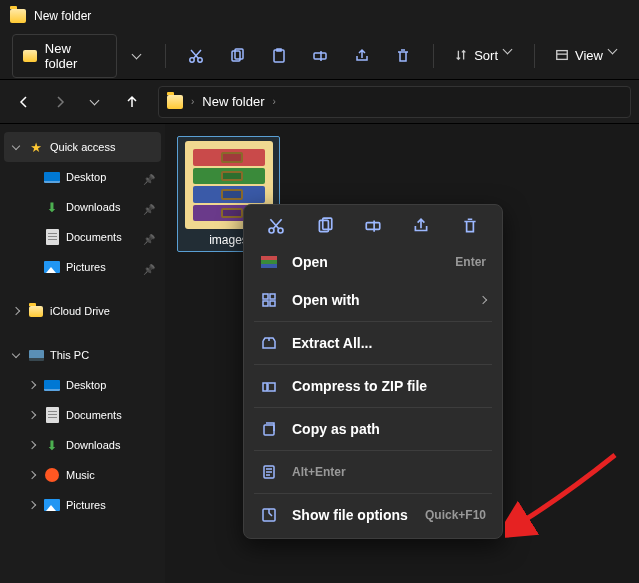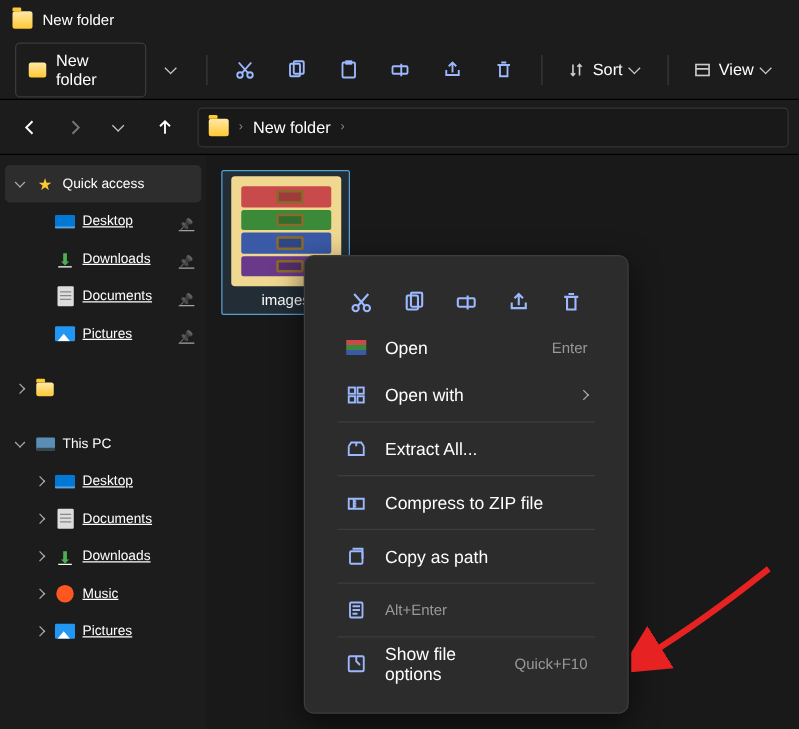--- a/index.html
+++ b/index.html
@@ -14,21 +14,21 @@
 
 .toolbar { display: flex; align-items: center; height: 48px; padding: 0 12px; gap: 6px; border-bottom: 1px solid #000; }
 .tb-btn { display: flex; align-items: center; gap: 8px; padding: 6px 10px; border-radius: 4px; color: #fff; }
 .new-btn { border: 1px solid #3a3a3a; }
 .new-icon { width: 14px; height: 12px; background: linear-gradient(#ffe9a6, #ffc933); border-radius: 2px; position: relative; }
 .chev-d { width: 10px; height: 6px; }
 .chev-d::after { content: ""; display: block; width: 6px; height: 6px; border-right: 1.5px solid #ccc; border-bottom: 1.5px solid #ccc; transform: rotate(45deg); margin-top: -2px; }
 .sep { width: 1px; height: 24px; background: #3a3a3a; margin: 0 6px; }
 .icon-btn { width: 36px; height: 32px; display: flex; align-items: center; justify-content: center; }
 .icon-btn svg, .ctx-icon svg { stroke: #9cb8ff; fill: none; stroke-width: 1.5; }
-.sort-btn, .view-btn { display: flex; align-items: center; gap: 6px; padding: 0 8px; }
+.sort-btn, .view-btn { display: flex; gap: 6px; padding: 0 8px; }
 
 
 .navbar { display: flex; align-items: center; height: 44px; padding: 0 8px; gap: 4px; border-bottom: 1px solid #000; }
 .nav-btn { width: 32px; height: 32px; display: flex; align-items: center; justify-content: center; }
 .nav-btn.disabled { opacity: 0.4; }
 .addr { flex: 1; height: 32px; background: #191919; border: 1px solid #333; border-radius: 4px; display: flex; align-items: center; padding: 0 8px; gap: 8px; margin-left: 6px; }
 .crumb { display: flex; align-items: center; gap: 8px; }
 .crumb-sep { color: #888; font-size: 10px; }
 
 
@@ -38,21 +38,21 @@
 .sidebar { width: 165px; padding: 8px 4px; overflow: hidden; }
 .tree-item { display: flex; align-items: center; height: 30px; padding: 0 6px; border-radius: 4px; gap: 6px; position: relative; }
 .tree-item.selected { background: #2d2d2d; }
 .tree-item .exp { width: 12px; display: flex; justify-content: center; }
 .tree-item .exp::after { content: ""; width: 5px; height: 5px; border-right: 1.3px solid #aaa; border-bottom: 1.3px solid #aaa; transform: rotate(-45deg); }
 .tree-item.open .exp::after { transform: rotate(45deg); margin-top: -3px; }
 .tree-item.noexp .exp::after { display: none; }
 .tree-item .lbl { flex: 1; font-size: 11px; white-space: nowrap; }
 .pin { width: 12px; height: 12px; opacity: 0.6; }
 .pin::after { content: "📌"; font-size: 10px; filter: grayscale(1); }
-.ind1 { padding-left: 22px; text-decoration: underline; }
+.ind1 { padding-left: 22px; }
 .ic { width: 16px; height: 16px; display: flex; align-items: center; justify-content: center; font-size: 13px; }
 .ic-star { color: #ffc933; }
 .ic-desk { width: 16px; height: 11px; background: #0078d4; border-radius: 1px; border-bottom: 2px solid #5aa3e0; }
 .ic-dl { color: #4caf50; }
 .ic-doc { width: 13px; height: 16px; background: #ddd; border-radius: 1px; position: relative; }
 .ic-doc::after { content: ""; position: absolute; left: 2px; right: 2px; top: 4px; height: 1px; background: #888; box-shadow: 0 3px 0 #888, 0 6px 0 #888; }
 .ic-pic { width: 16px; height: 12px; background: #2196f3; border-radius: 1px; position: relative; overflow: hidden; }
 .ic-pic::after { content: ""; position: absolute; bottom: 0; left: 2px; width: 0; height: 0; border-left: 5px solid transparent; border-right: 5px solid transparent; border-bottom: 6px solid #fff; }
 .ic-pc { width: 15px; height: 11px; background: #5a8fb5; border-radius: 1px; border-bottom: 3px solid #37474f; }
 .ic-music { width: 14px; height: 14px; background: #ff5722; border-radius: 50%; }
@@ -64,21 +64,21 @@
 .file-thumb { width: 88px; height: 88px; border-radius: 3px; display: flex; flex-direction: column; justify-content: center; gap: 2px; padding: 8px; background: #f0d890; position: relative; }
 .book { height: 18px; border-radius: 2px; position: relative; }
 .book::after { content: ""; position: absolute; left: 40%; top: 3px; bottom: 3px; width: 18px; background: rgba(0,0,0,0.2); border: 2px solid #8a6a2a; border-radius: 2px; }
 .b1 { background: #c94a4a; }
 .b2 { background: #3a8a3a; }
 .b3 { background: #3a5aa8; }
 .b4 { background: #6a3a8a; }
 .file-name { font-size: 12px; margin-top: 4px; color: #fff; text-align: center; }
 
 
-.ctx { position: absolute; left: 243px; top: 204px; width: 260px; background: #2c2c2c; border: 1px solid #3d3d3d; border-radius: 8px; box-shadow: 0 8px 24px rgba(0,0,0,0.6); padding: 20px; }
+.ctx { position: absolute; left: 243px; top: 204px; width: 260px; background: #2c2c2c; border: 1px solid #3d3d3d; border-radius: 8px; box-shadow: 0 8px 24px rgba(0,0,0,0.6); padding: 4px; font-weight: bold; }
 .ctx-row-icons { display: flex; justify-content: space-around; padding: 8px 4px; }
 .ctx-it { display: flex; align-items: center; height: 38px; padding: 0 12px; gap: 14px; border-radius: 4px; }
 .ctx-icon { width: 18px; height: 18px; display: flex; align-items: center; justify-content: center; }
 .ctx-lbl { flex: 1; font-size: 14px; }
 .ctx-sc { font-size: 12px; color: #999; }
 .ctx-it .chev-r { width: 6px; height: 6px; border-right: 1.5px solid #aaa; border-bottom: 1.5px solid #aaa; transform: rotate(-45deg); }
 .ctx-sep { height: 1px; background: #3d3d3d; margin: 2px 6px; }
 .rar-ic { width: 16px; height: 12px; display: flex; flex-direction: column; }
 .rar-ic span { flex: 1; }
 .rar-ic span:nth-child(1){background:#c94a4a;} .rar-ic span:nth-child(2){background:#3a8a3a;} .rar-ic span:nth-child(3){background:#3a5aa8;}
@@ -221,20 +221,21 @@
         </div>
         <div class="lbl">Pictures</div>
         <div class="pin"></div>
       </div>
     <div style="height:14px"></div>
     <div class="tree-item">
         <div class="exp"></div>
         <div class="ic">
           <div class="folder-icon" style="width:14px;height:11px"></div>
         </div>
+        <div class="lbl">iCloud Drive</div>
       </div>
     <div style="height:14px"></div>
     <div class="tree-item open">
         <div class="exp"></div>
         <div class="ic">
           <div class="ic-pc"></div>
         </div>
         <div class="lbl">This PC</div>
       </div>
     <div class="tree-item ind1">

